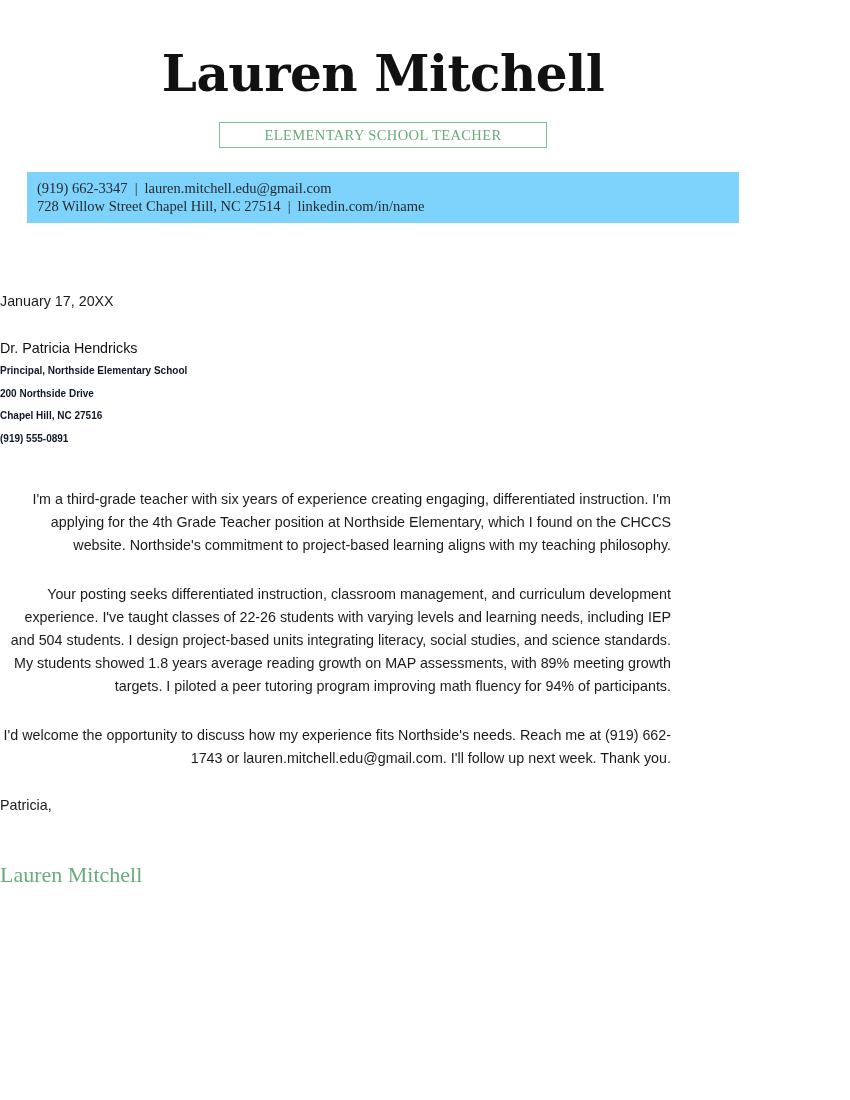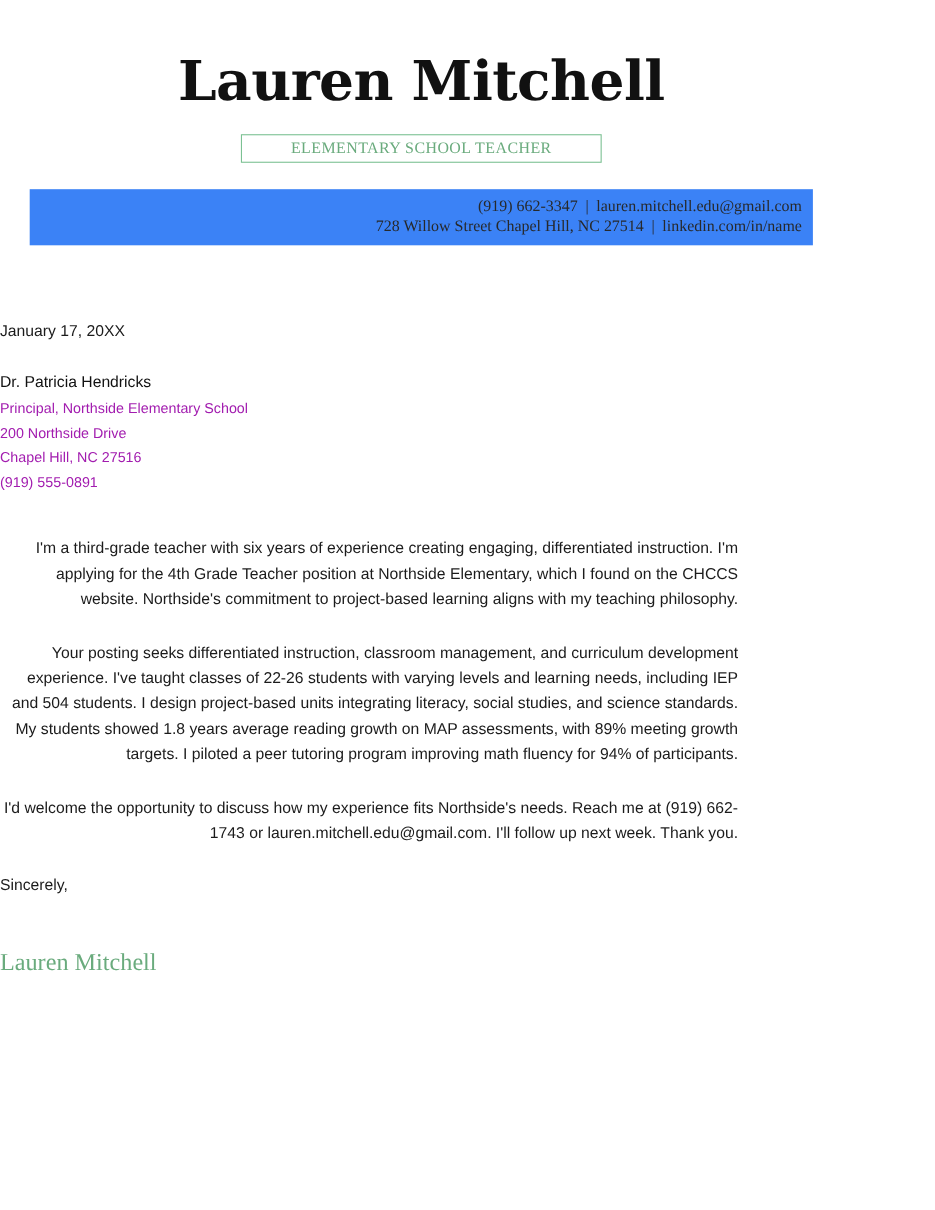--- a/index.html
+++ b/index.html
@@ -55,23 +55,23 @@
     font-family: "Liberation Serif", "DejaVu Serif", serif;
     font-size: 14.5px;
     letter-spacing: 0.4px;
     color: #6aab7d;
     white-space: nowrap;
   }
 
   
   .contact-bar {
     margin: 24px 27px 0 27px;
-    background: #3b82f6;
+    background: #7dd3fc;
     padding: 7px 10px 8px 10px;
-    text-align: right;
+    text-align: left;
   }
   .contact-line {
     font-family: "Liberation Serif", "DejaVu Serif", serif;
     font-size: 14.5px;
     line-height: 18px;
     color: #27292b;
     white-space: nowrap;
   }
   .sep {
     display: inline-block;
@@ -94,23 +94,24 @@
   }
   .recipient-block {
     margin-bottom: 37px;
   }
   .recipient-name {
     font-size: 14.3px;
     line-height: 22.8px;
     color: #111111;
   }
   .recipient-line {
-    font-size: 13px;
+    font-size: 10px;
     line-height: 22.8px;
-    color: #a21caf;
+    color: #0f172a;
+    font-weight: bold;
   }
   .salutation {
     font-size: 14.3px;
     line-height: 20px;
     color: #1b1b1b;
     margin-bottom: 26px;
   }
   .body-paragraph {
     font-size: 14.3px;
     line-height: 23.2px;
@@ -177,18 +178,18 @@
     </p>
 
     <p class="body-paragraph">
       <span class="pline">Your posting seeks differentiated instruction, classroom management, and curriculum development experience. I've taught classes of 22-26 students with varying levels and learning needs, including IEP and 504 students. I design project-based units integrating literacy, social studies, and science standards. My students showed 1.8 years average reading growth on MAP assessments, with 89% meeting growth targets. I piloted a peer tutoring program improving math fluency for 94% of participants.</span>
     </p>
 
     <p class="body-paragraph">
       <span class="pline">I'd welcome the opportunity to discuss how my experience fits Northside's needs. Reach me at (919) 662-1743 or lauren.mitchell.edu@gmail.com. I'll follow up next week. Thank you.</span>
     </p>
 
-    <div class="closing">Sincerely,</div>
+    <div class="closing">Patricia,</div>
 
     <div class="signature">Lauren Mitchell</div>
 
   </div>
 </div>
 
 </body></html>

